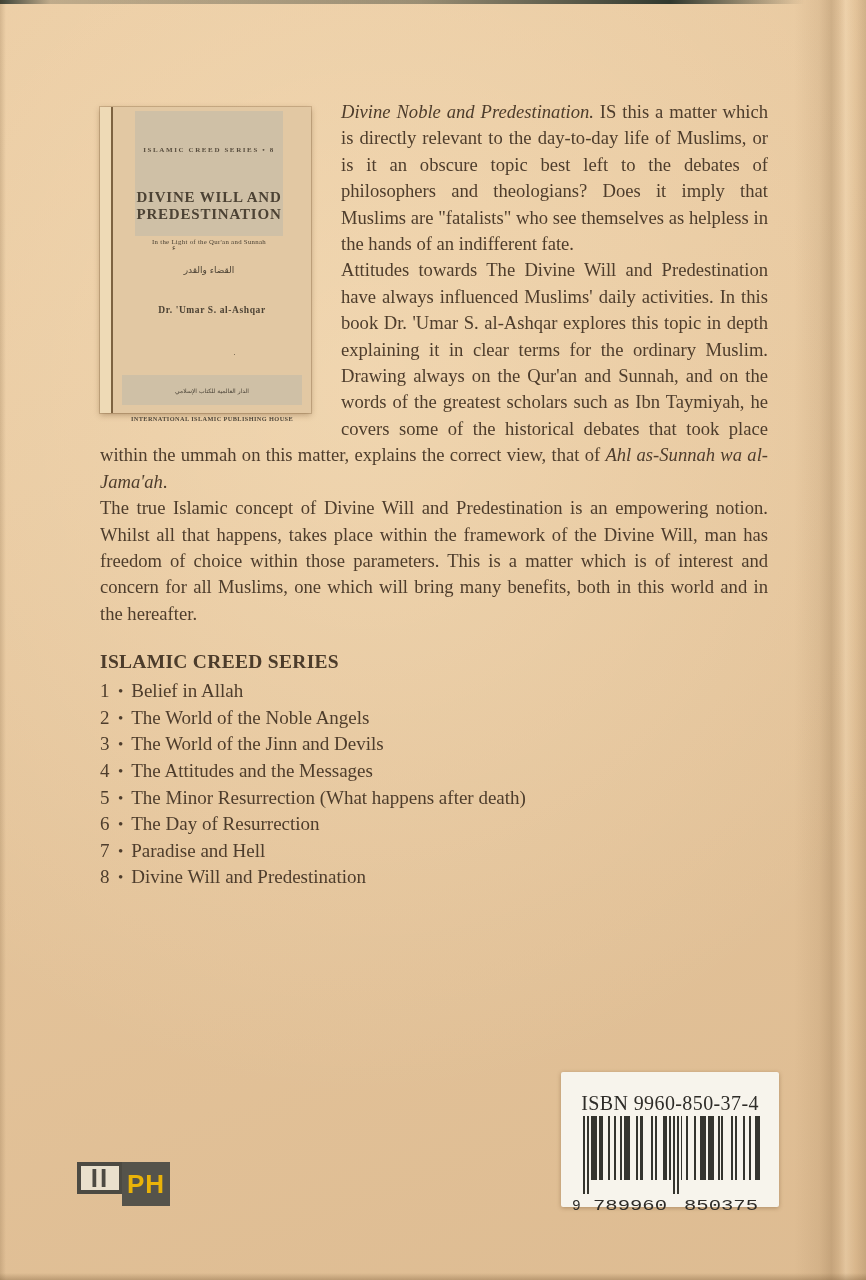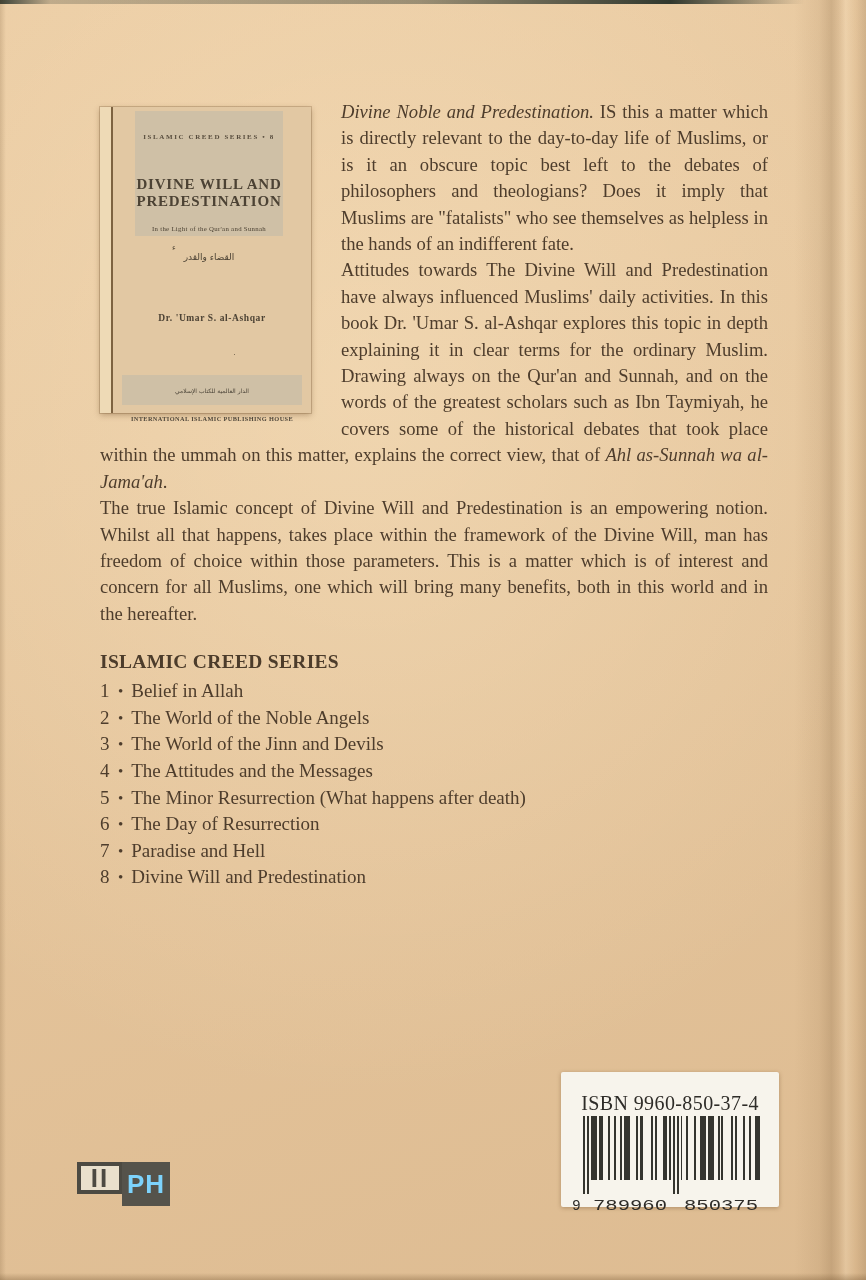--- a/index.html
+++ b/index.html
@@ -27,26 +27,26 @@
   .blurb p{margin:0;}
   .it{font-style:italic;}
 
   
   .thumb{float:left;width:211px;height:306px;margin:8px 30px 20px 0;position:relative;
     background:#e2c8a3;box-shadow:0 2px 6px rgba(90,55,20,.35), 0 0 0 1px rgba(110,80,45,.25);}
   .thumb-sliver{position:absolute;left:0;top:0;bottom:0;width:11px;background:#eedab6;
     border-right:2px solid #7d6341;}
   .thumb-panel{position:absolute;left:35px;top:4px;width:148px;height:125px;
     background:#cfc0a6;text-align:center;color:#4c4234;}
-  .t-series{padding-top:13px;font-size:7px;font-weight:bold;letter-spacing:1.6px;color:#584d3e;}
+  .t-series{padding-top:26px;font-size:7px;font-weight:bold;letter-spacing:1.6px;color:#584d3e;}
   .t-title{margin-top:26px;font-size:15px;font-weight:bold;letter-spacing:.8px;line-height:17px;}
   .t-subtitle{margin-top:6px;font-size:6.8px;letter-spacing:.3px;}
   .t-arabic{margin-top:1px;font-size:9px;font-family:"DejaVu Sans",sans-serif;}
   .t-ornament{position:absolute;left:72px;top:128px;font-size:8px;color:#564a38;}
-  .t-author{position:absolute;left:13px;right:0;top:198px;text-align:center;
+  .t-author{position:absolute;left:13px;right:0;top:190px;text-align:center;
     font-size:9.5px;font-weight:600;letter-spacing:.6px;color:#4c4234;}
   .t-dot{position:absolute;left:133px;top:234px;font-size:9px;color:#564a38;}
   .t-pub{position:absolute;left:22px;width:180px;top:268px;height:30px;background:#cfc0a6;
     text-align:center;color:#4e463a;padding-top:3px;box-sizing:border-box;}
   .t-pub-ar{font-size:6px;font-family:"DejaVu Sans",sans-serif;}
   .t-pub-en{font-size:6.3px;font-weight:600;letter-spacing:.4px;margin-top:2px;}
 
   
   .series{margin-top:24px;}
   .series-heading{font-size:19.5px;font-weight:bold;letter-spacing:.3px;margin-bottom:5px;color:#4c3c2b;}
@@ -62,21 +62,21 @@
 
   
   .iiph-logo{position:absolute;left:77px;top:1162px;display:flex;}
   .logo-left{width:46px;height:32px;box-sizing:border-box;background:#e9e0cc;
     border:4px solid #4c4a42;display:flex;align-items:center;justify-content:center;}
   .logo-left span{font-family:"Liberation Sans",sans-serif;font-weight:bold;font-size:26px;
     color:#4c4a42;letter-spacing:2px;}
   .logo-right{width:48px;height:44px;background:#55534b;display:flex;align-items:center;
     justify-content:center;margin-left:-1px;}
   .logo-right span{font-family:"Liberation Sans",sans-serif;font-weight:bold;font-size:26px;
-    color:#7dd3fc;letter-spacing:1px;}
+    color:#eab308;letter-spacing:1px;}
 </style>
 </head>
 <body>
 
 <div class="page">
   <div class="edge-top"></div>
   <div class="edge-right"></div>
   <div class="edge-bottom"></div>
   <div class="edge-left"></div>
 

